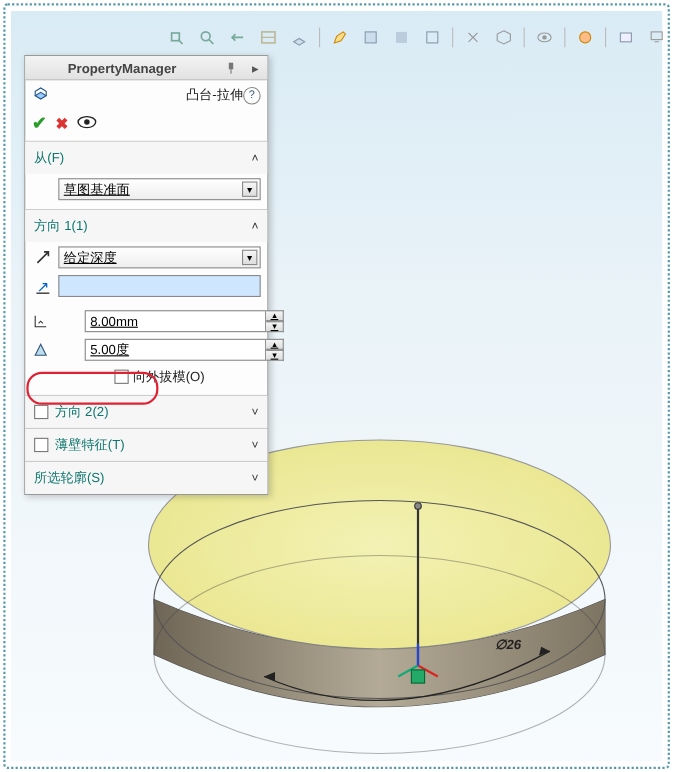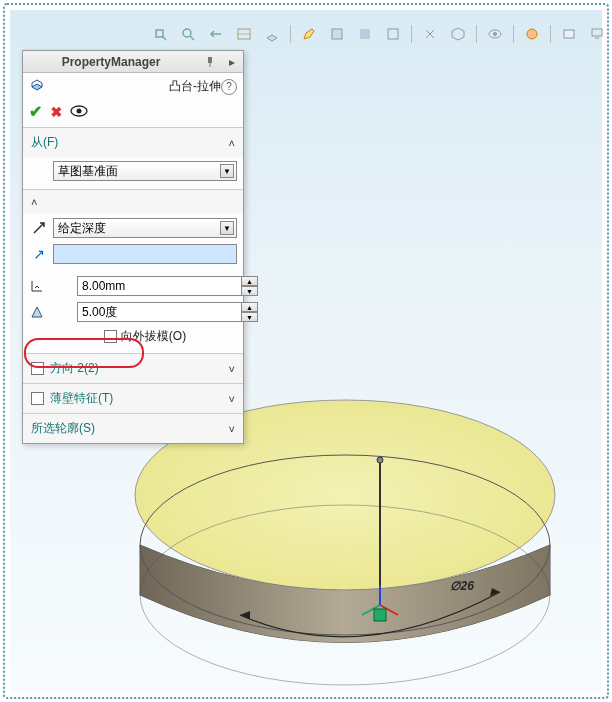--- a/index.html
+++ b/index.html
@@ -29,21 +29,21 @@
 .ok { color: #2a9d2a; font-size: 16px; font-weight: bold; }
 .cancel { color: #d33; font-size: 14px; font-weight: bold; }
 .eye { color: #333; font-size: 14px; }
 
 .grp { border-top: 1px solid #ccc; }
 .grp-hdr { display:flex; align-items:center; padding: 6px 8px; background: #f6f6f6; }
 .grp-hdr .lbl { flex:1; color:#0f766e; }
 .grp-hdr .chev { color:#333; font-size:11px;}
 .grp-body { padding: 4px 6px 8px 6px; display:flex; flex-direction:column; gap:6px; }
 
-.row { display:flex; align-items:center; gap:4px; }
+.row { display:flex; align-items:center; gap:4px;text-decoration:underline; }
 .row .ic { width: 20px; height: 20px; display:flex;align-items:center;justify-content:center; }
 .sel { flex:1; height: 20px; border:1px solid #888; background: linear-gradient(#fff,#eee); display:flex; align-items:center; padding: 0 4px; position:relative; }
 .sel .dd { position:absolute; right:2px; top:2px; width:14px; height:14px; border:1px solid #888; background:linear-gradient(#f5f5f5,#ddd); display:flex;align-items:center;justify-content:center;font-size:8px;}
 .spin { flex:1; height: 20px; display:flex;padding-left:28px; }
 .spin input { flex:1; border:1px solid #888; padding: 0 4px; height:20px; font-size:12px; }
 .spin .btns { width:16px; display:flex; flex-direction:column; }
 .spin .btns div { flex:1; border:1px solid #888; border-left:none; background:linear-gradient(#f5f5f5,#ddd); font-size:7px; display:flex;align-items:center;justify-content:center;}
 .chk-row { display:flex; align-items:center; gap:4px; padding-left: 24px; justify-content: center;}
 .chk { width:13px; height:13px; border:1px solid #777; background:#fff; }
 .chk-row .lbl { color:#222; }
@@ -226,20 +226,21 @@
             <div class="sel">
               <span>草图基准面</span>
               <span class="dd">▼</span>
             </div>
           </div>
         </div>
       </div>
 
       <div class="grp">
         <div class="grp-hdr">
+          <span class="lbl">方向 1(1)</span>
           <span class="chev">˄</span>
         </div>
         <div class="grp-body">
           <div class="row">
             <span class="ic">
                 <svg width="16" height="16">
                   <path d="M3 13L13 3M9 3h4v4" fill="none" stroke="#333" stroke-width="1.5"></path>
                 </svg>
               </span>
             <div class="sel">

